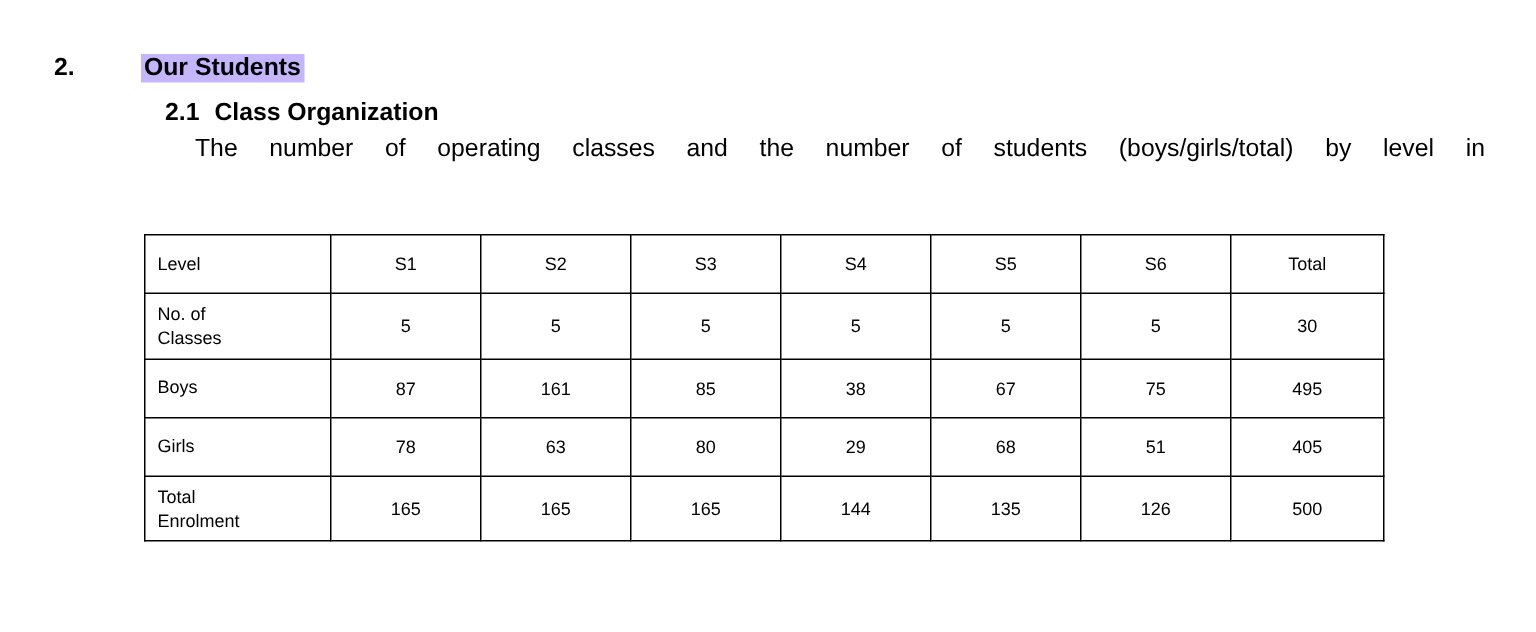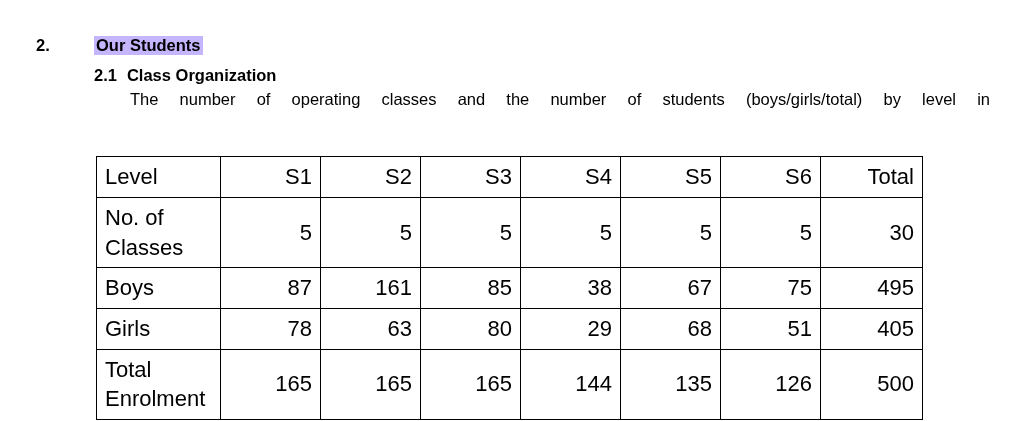--- a/index.html
+++ b/index.html
@@ -40,20 +40,21 @@
   }
   .sub-heading {
     margin-top: 11px;
     margin-left: 58px;
     font-size: 16.5px;
     font-weight: bold;
     display: flex;
   }
   .sub-number {
     margin-right: 10px;
+    margin-left: 16px;
   }
   .body-text {
     margin-top: 2px;
     margin-left: 94px;
     width: 860px;
     font-size: 16.5px;
     line-height: 1.55;
     text-align: justify;
     text-justify: inter-word;
   }
@@ -67,36 +68,36 @@
     width: 100%;
   }
   .table-wrap {
     margin-top: 18px;
     margin-left: 60px;
   }
   table.data {
     border-collapse: collapse;
     table-layout: fixed;
     width: 811px;
-    font-size: 22px;
+    font-size: 12px;
   }
   table.data td, table.data th {
     border: 1px solid #000000;
     font-weight: normal;
     padding: 5px 8px;
     height: 28px;
     vertical-align: middle;
   }
   td.rowlabel, th.rowlabel {
     text-align: left;
     width: 124px;
     line-height: 1.35;
   }
   td.num, th.num {
-    text-align: right;
+    text-align: center;
     margin-top: 43px;
   }
   col.c-label { width: 124px; }
   col.c-val { width: 100px; }
   col.c-total { width: 102px; }
   .tall td { height: 46px; }
 </style>
 </head>
 <body>
 

